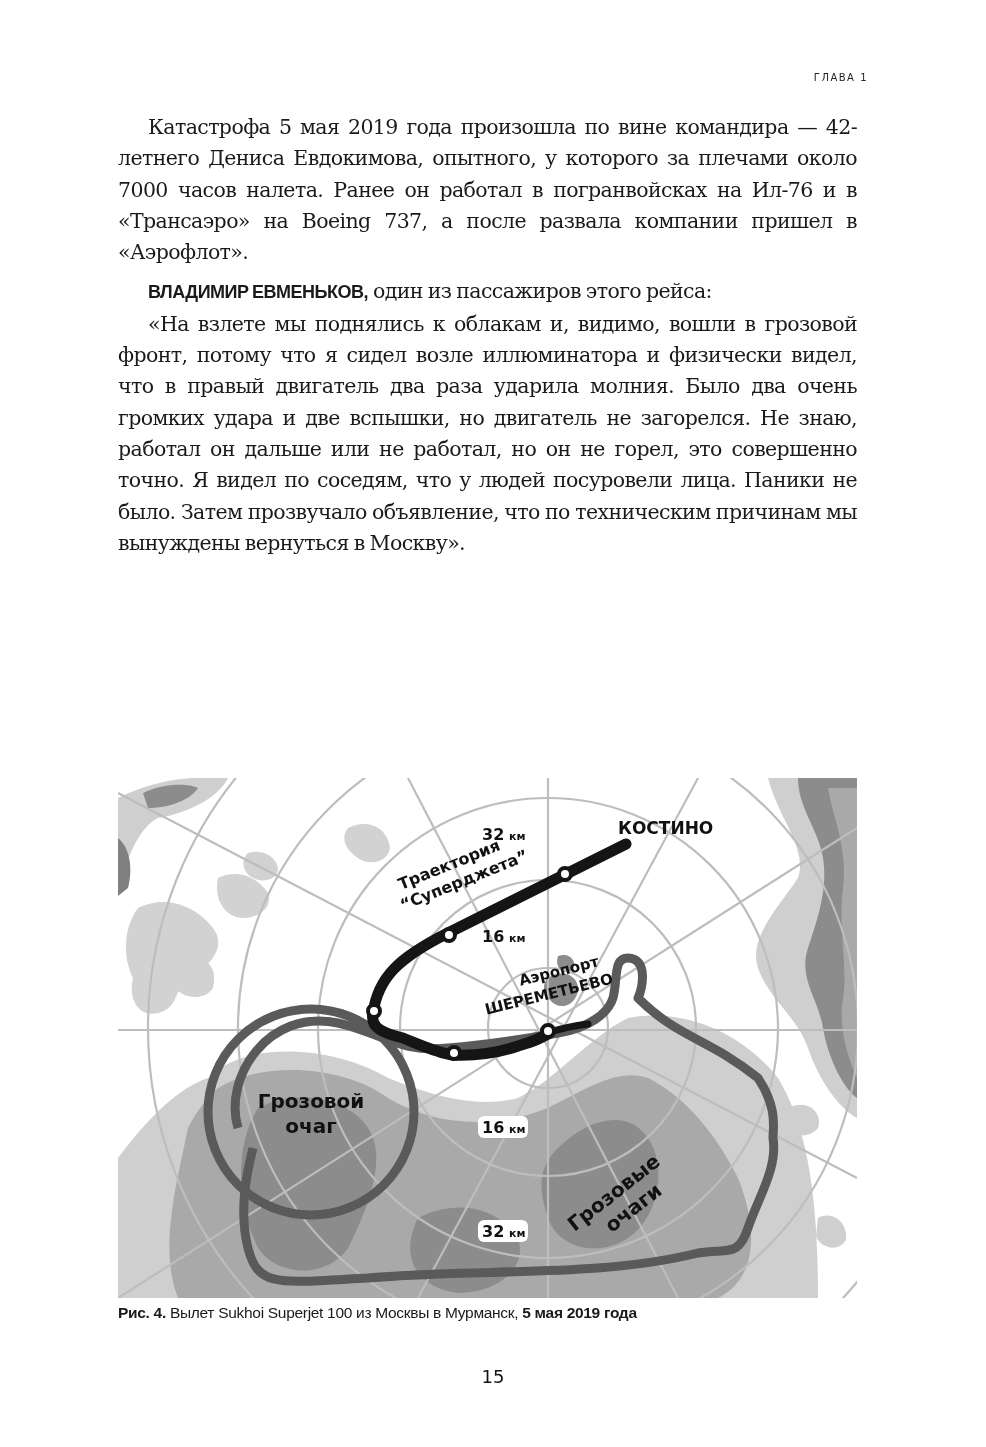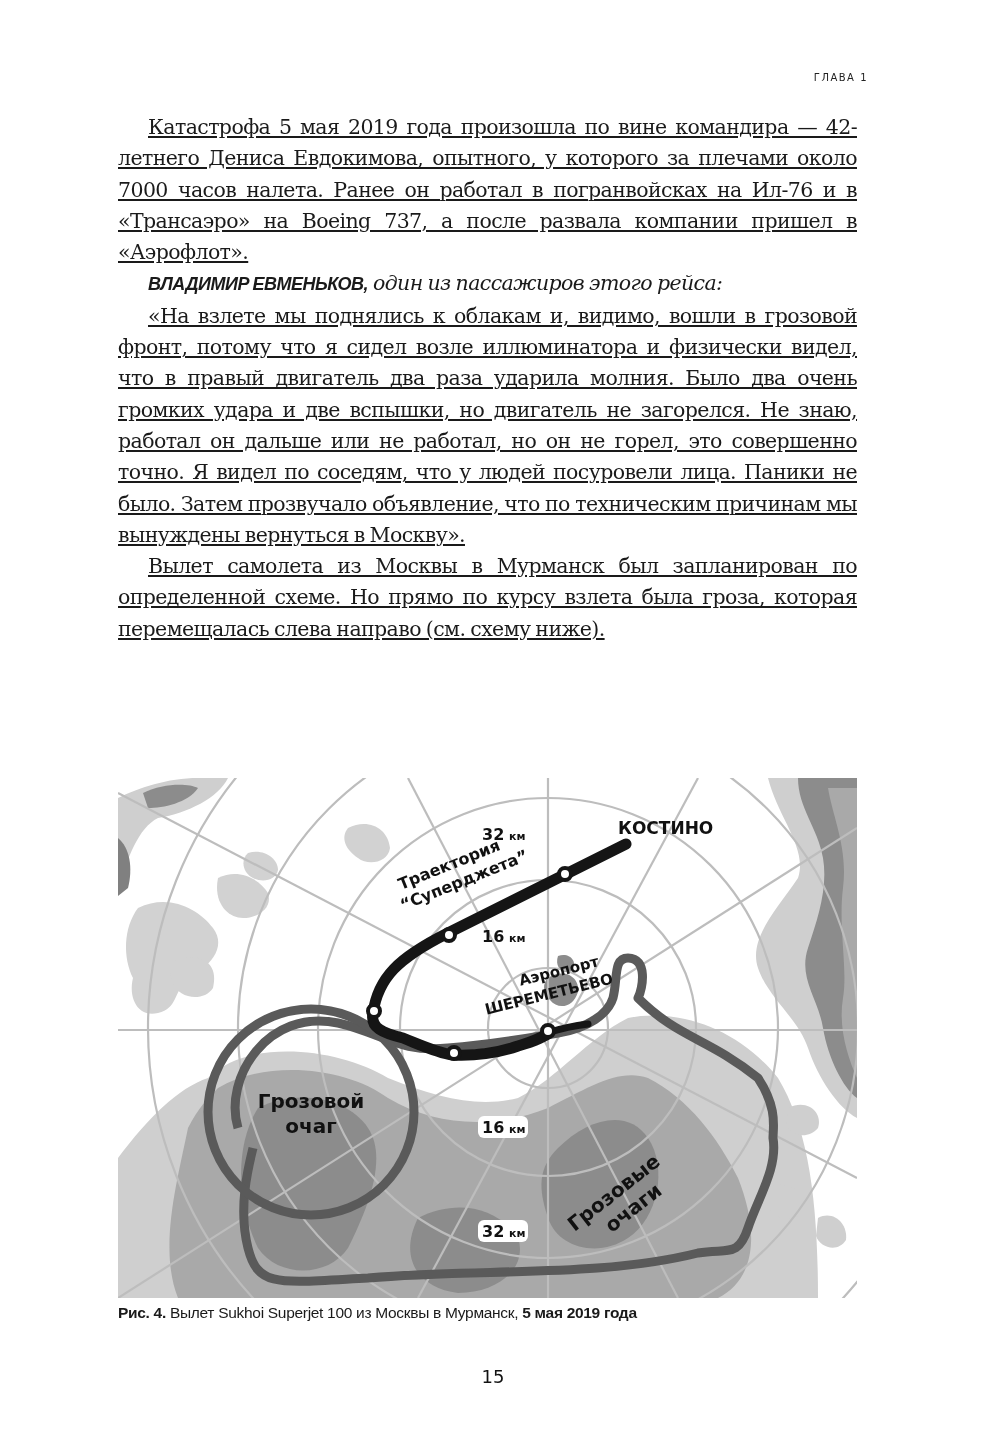--- a/index.html
+++ b/index.html
@@ -7,22 +7,22 @@
   .running-head {
     position: absolute; top: 72px; right: 118px;
     font-family: "DejaVu Sans", sans-serif; font-size: 10px; letter-spacing: 1.5px; color: #222;
   }
   .text-block {
     position: absolute; left: 118px; width: 739px; top: 112px;
     font-family: "DejaVu Serif", serif; font-size: 20.5px; line-height: 31.3px; color: #1a1a1a;
     text-align: justify; letter-spacing: -0.6px; word-spacing: -1px;
   }
   .text-block p { margin: 0; }
-  .text-block p.indent { text-indent: 30px; text-decoration: underline; }
-  .text-block p.speaker { text-indent: 30px; margin-top: 0; font-style: italic; }
+  .text-block p.indent { text-indent: 30px; }
+  .text-block p.speaker { text-indent: 30px; margin-top: 8px; }
   .speaker-name { font-family: "Liberation Sans", sans-serif; font-weight: bold; font-size: 18px; letter-spacing: -0.5px; }
   .figure { position: absolute; left: 118px; top: 778px; width: 739px; height: 520px; overflow: hidden; }
   .figure svg { display: block; }
   .caption {
     position: absolute; left: 118px; top: 1304px;
     font-family: "Liberation Sans", sans-serif; font-size: 15.5px; color: #1a1a1a; letter-spacing: -0.3px;
   }
   .caption b { font-weight: bold; }
   .page-number {
     position: absolute; top: 1366px; left: 0; width: 986px; text-align: center;
@@ -33,21 +33,20 @@
 </style>
 </head>
 <body>
 
 <div class="running-head">ГЛАВА 1</div>
 
 <div class="text-block">
   <p class="indent">Катастрофа 5 мая 2019 года произошла по вине командира — 42-летнего Дениса Евдокимова, опытного, у которого за плечами около 7000 часов налета. Ранее он работал в погранвойсках на Ил-76 и в «Трансаэро» на Boeing 737, а после развала компании пришел в «Аэрофлот».</p>
   <p class="speaker"><span class="speaker-name">ВЛАДИМИР ЕВМЕНЬКОВ,</span><span> один из пассажиров этого рейса:</span></p>
   <p class="indent">«На взлете мы поднялись к облакам и, видимо, вошли в грозовой фронт, потому что я сидел возле иллюминатора и физически видел, что в правый двигатель два раза ударила молния. Было два очень громких удара и две вспышки, но двигатель не загорелся. Не знаю, работал он дальше или не работал, но он не горел, это совершенно точно. Я видел по соседям, что у людей посуровели лица. Паники не было. Затем прозвучало объявление, что по техническим причинам мы вынуждены вернуться в Москву».</p>
-  <p class="indent">Вылет самолета из Москвы в Мурманск был запланирован по определенной схеме. Но прямо по курсу взлета была гроза, которая перемещалась слева направо (см. схему ниже).</p>
 </div>
 
 <div class="figure">
   <svg width="739" height="520" viewBox="0 0 739 520">
     <defs>
       <clipPath id="clipfig">
           <rect x="0" y="0" width="739" height="520"></rect>
         </clipPath>
     </defs>
     <g clip-path="url(#clipfig)">

